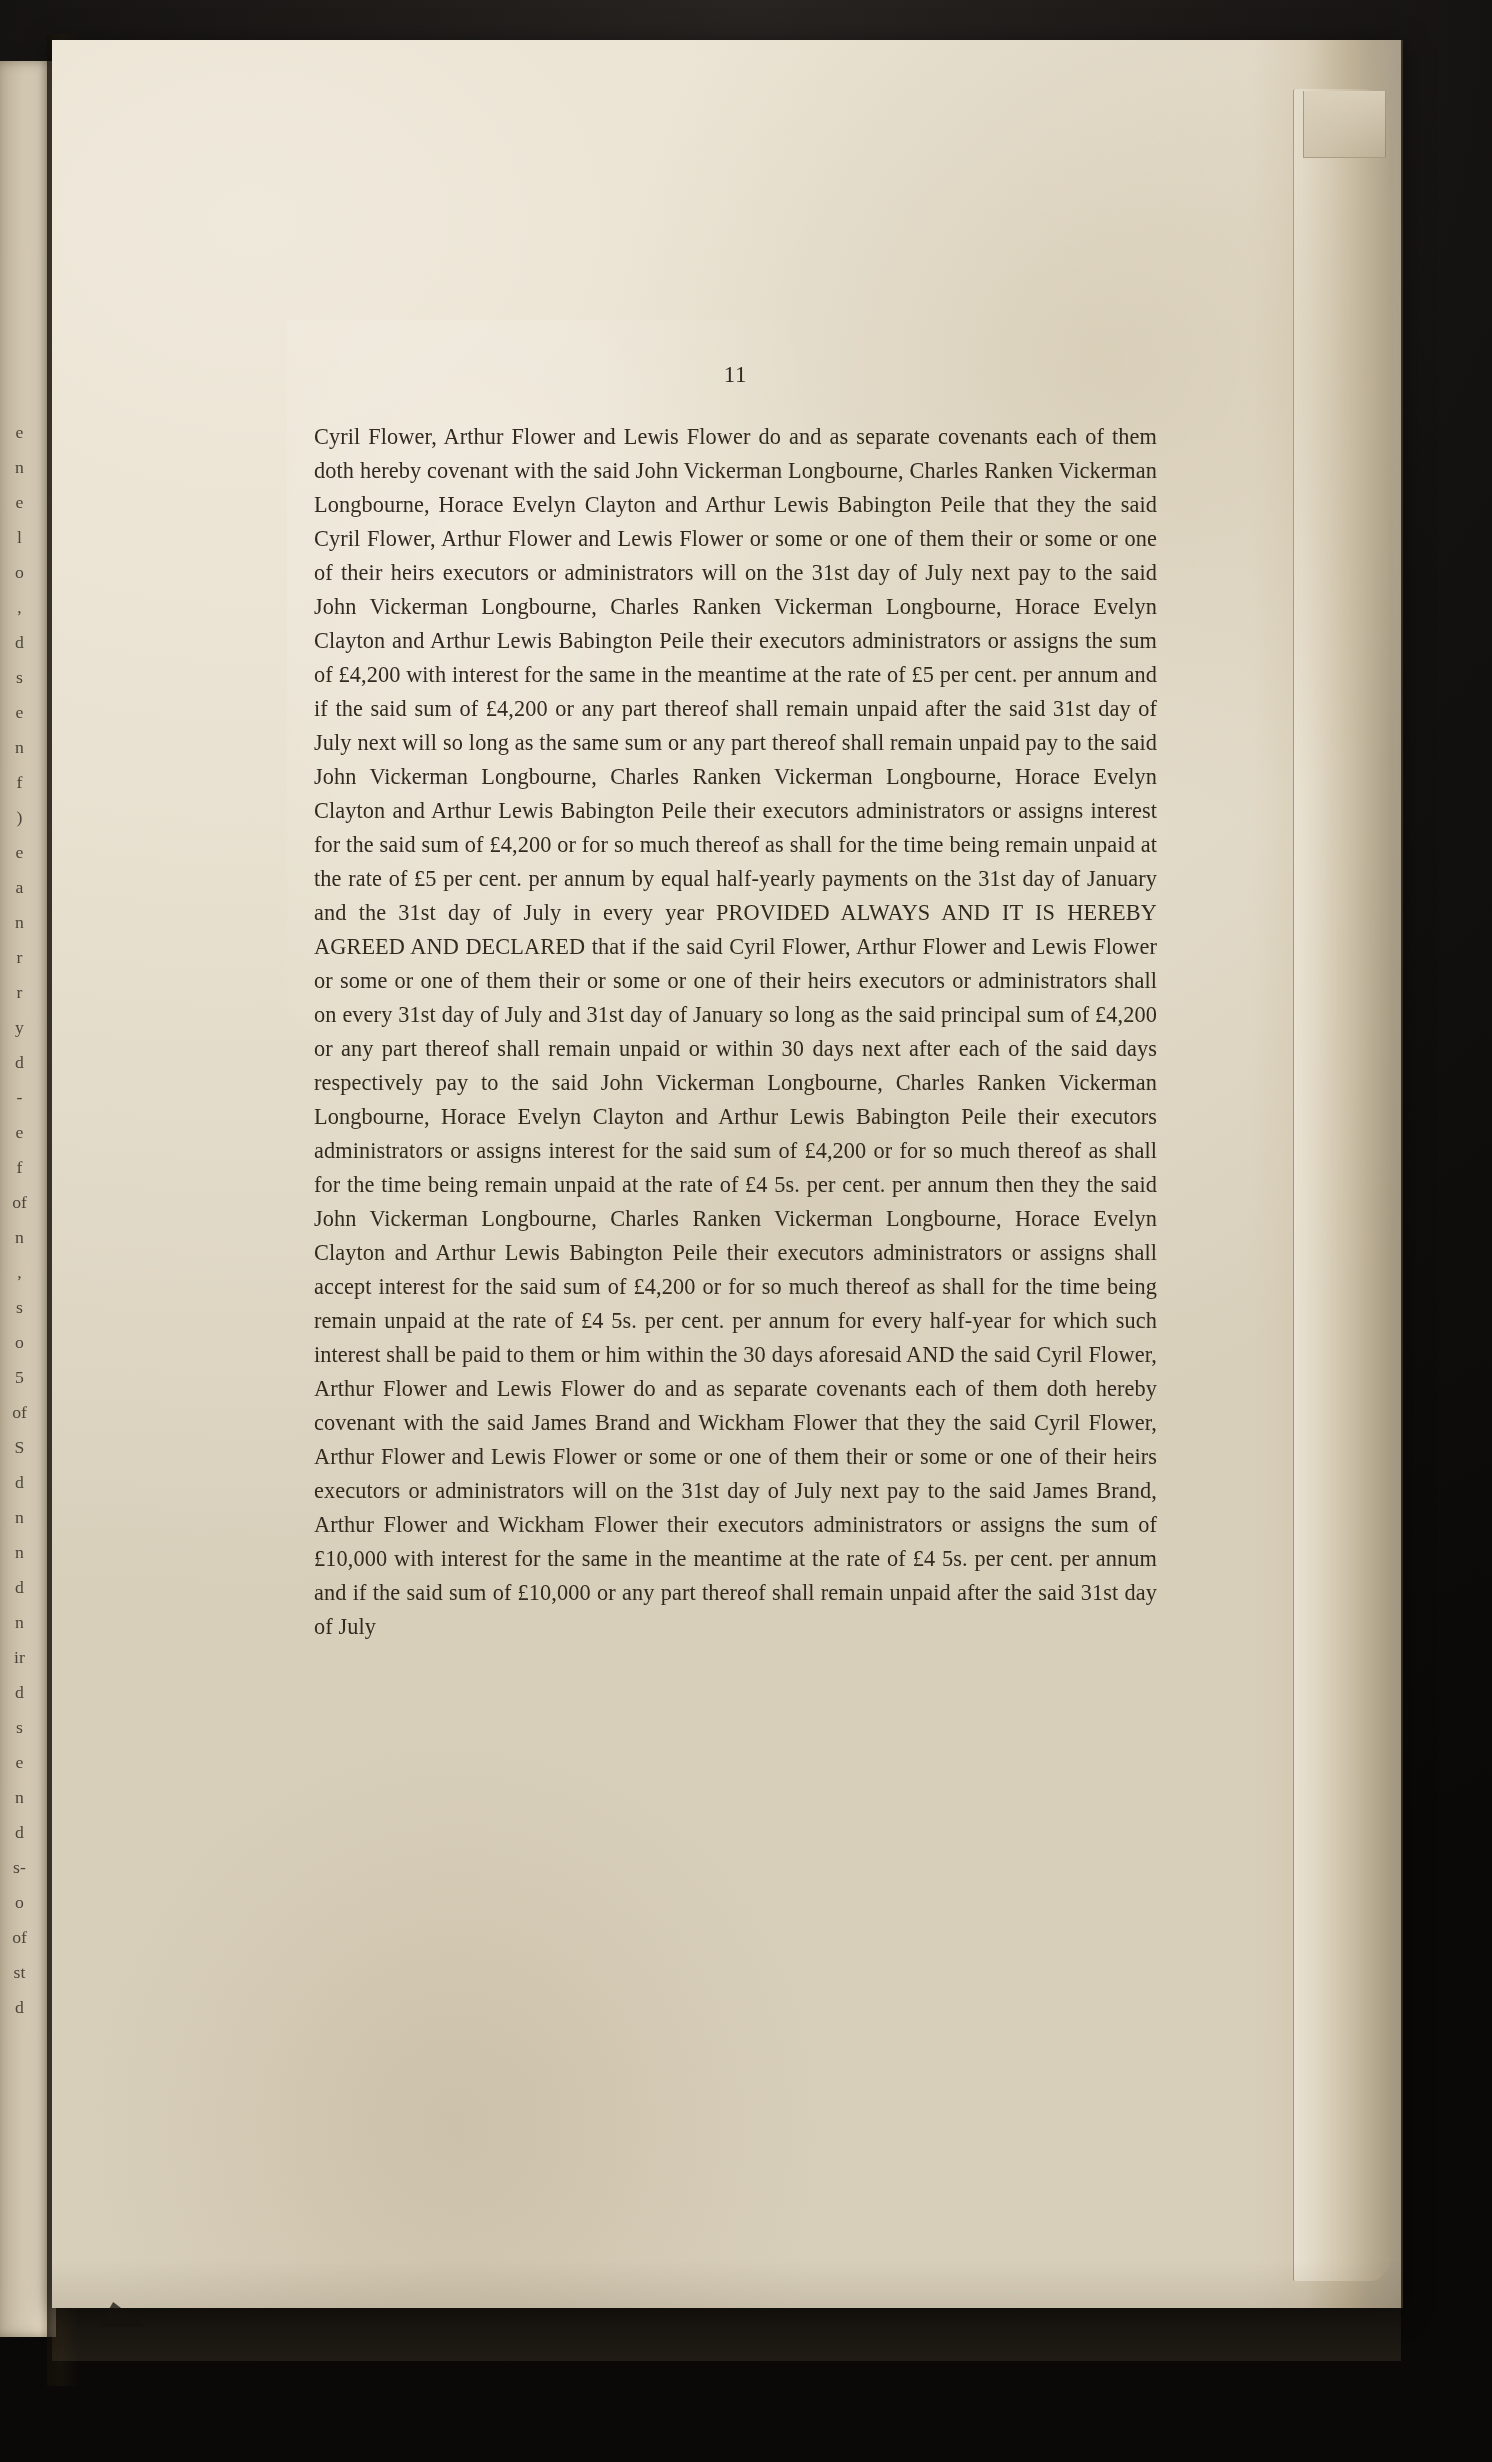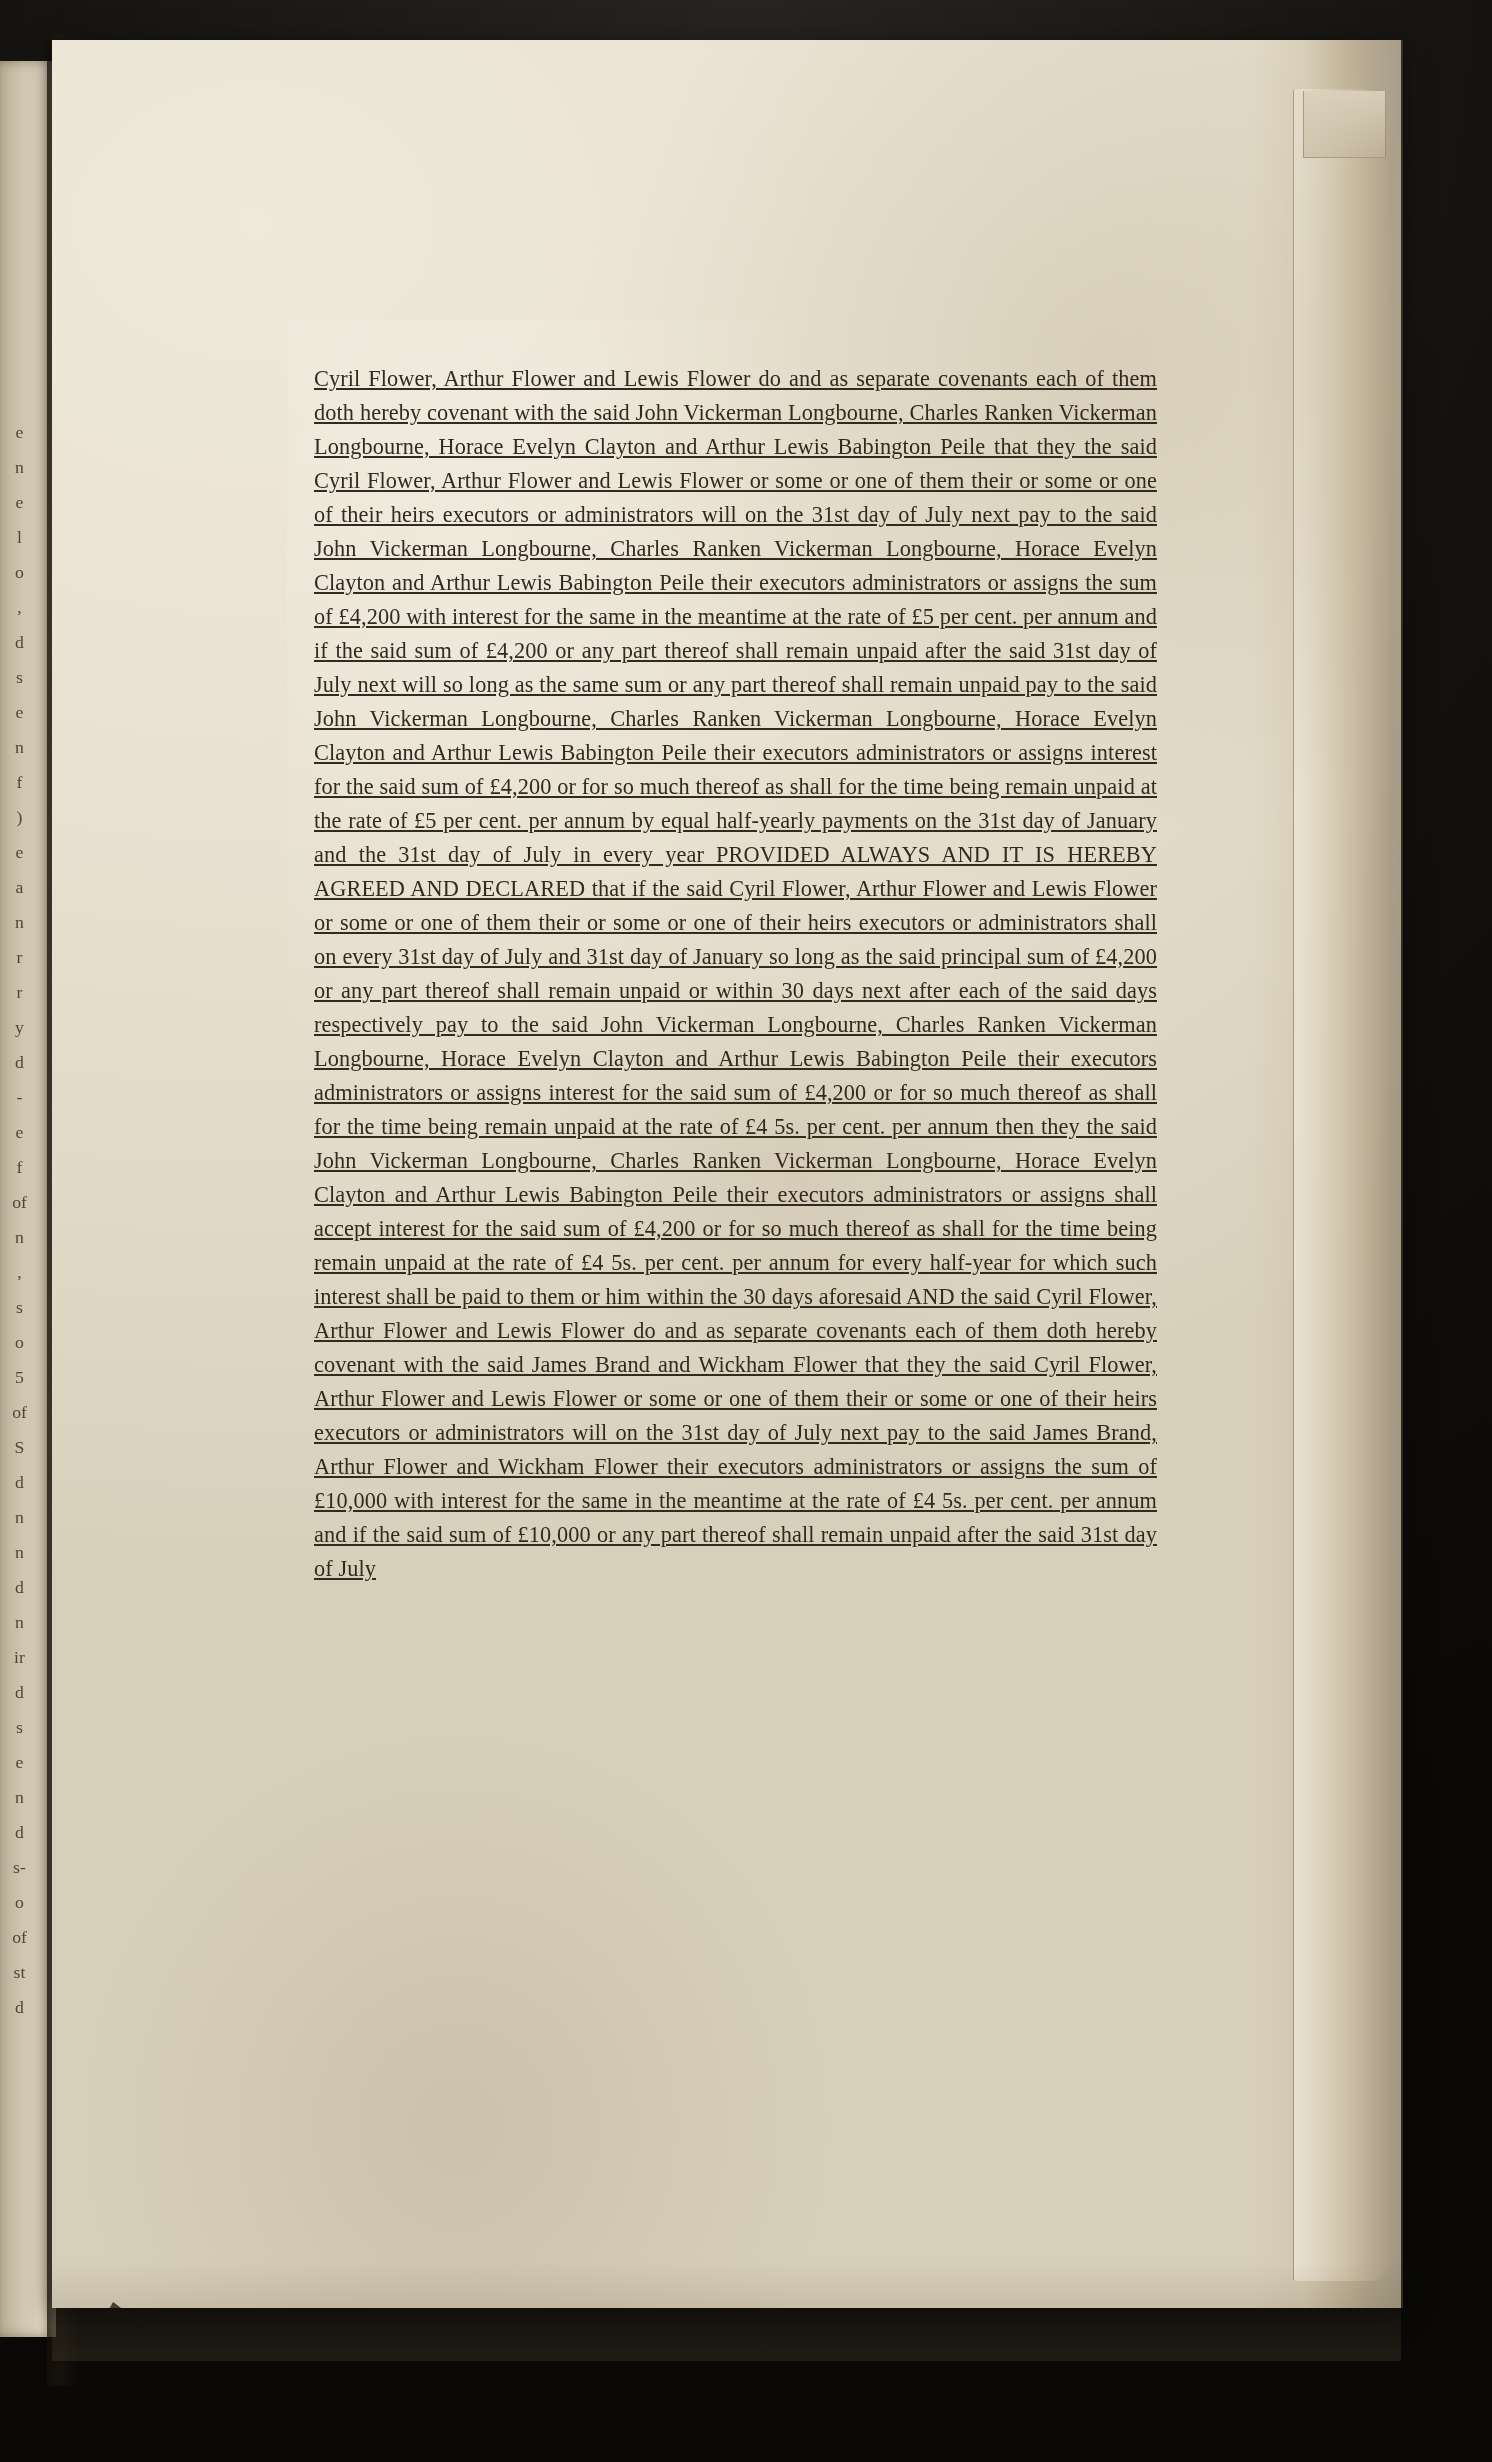--- a/index.html
+++ b/index.html
@@ -159,21 +159,20 @@
     margin: 0;
     font-size: 22.3px;
     line-height: 34px;
     text-align: justify;
     text-justify: inter-word;
     color: #32291f;
     letter-spacing: 0.1px;
   }
   .body-text p.first-line-indent {
     text-indent: 0;
-    text-decoration: underline;
   }
   
   .ink-fade {
     position: absolute;
     left: 287px;
     top: 320px;
     width: 894px;
     height: 1501px;
     background: radial-gradient(60% 55% at 20% 15%, rgba(230,222,205,0.22) 0%, rgba(230,222,205,0) 70%);
     mix-blend-mode: screen;
@@ -242,19 +241,20 @@
     <div class="leaf-curl"></div>
     <div class="leaf-edge"></div>
     <div class="leaf-tab"></div>
   </div>
 
   <div class="bottom-shadow"></div>
   <div class="corner-tear"></div>
   <div class="ink-fade"></div>
 
   <div class="text-column">
+    <div class="folio">11</div>
     <div class="body-text">
       <p class="first-line-indent">Cyril Flower, Arthur Flower and Lewis Flower do and as separate covenants each of them doth hereby covenant with the said John Vickerman Longbourne, Charles Ranken Vickerman Longbourne, Horace Evelyn Clayton and Arthur Lewis Babington Peile that they the said Cyril Flower, Arthur Flower and Lewis Flower or some or one of them their or some or one of their heirs executors or administrators will on the 31st day of July next pay to the said John Vickerman Longbourne, Charles Ranken Vickerman Longbourne, Horace Evelyn Clayton and Arthur Lewis Babington Peile their executors administrators or assigns the sum of £4,200 with interest for the same in the meantime at the rate of £5 per cent. per annum and if the said sum of £4,200 or any part thereof shall remain unpaid after the said 31st day of July next will so long as the same sum or any part thereof shall remain unpaid pay to the said John Vickerman Longbourne, Charles Ranken Vickerman Longbourne, Horace Evelyn Clayton and Arthur Lewis Babington Peile their executors administrators or assigns interest for the said sum of £4,200 or for so much thereof as shall for the time being remain unpaid at the rate of £5 per cent. per annum by equal half-yearly payments on the 31st day of January and the 31st day of July in every year PROVIDED ALWAYS AND IT IS HEREBY AGREED AND DECLARED that if the said Cyril Flower, Arthur Flower and Lewis Flower or some or one of them their or some or one of their heirs executors or administrators shall on every 31st day of July and 31st day of January so long as the said principal sum of £4,200 or any part thereof shall remain unpaid or within 30 days next after each of the said days respectively pay to the said John Vickerman Longbourne, Charles Ranken Vickerman Longbourne, Horace Evelyn Clayton and Arthur Lewis Babington Peile their executors administrators or assigns interest for the said sum of £4,200 or for so much thereof as shall for the time being remain unpaid at the rate of £4 5s. per cent. per annum then they the said John Vickerman Longbourne, Charles Ranken Vickerman Longbourne, Horace Evelyn Clayton and Arthur Lewis Babington Peile their executors administrators or assigns shall accept interest for the said sum of £4,200 or for so much thereof as shall for the time being remain unpaid at the rate of £4 5s. per cent. per annum for every half-year for which such interest shall be paid to them or him within the 30 days aforesaid AND the said Cyril Flower, Arthur Flower and Lewis Flower do and as separate covenants each of them doth hereby covenant with the said James Brand and Wickham Flower that they the said Cyril Flower, Arthur Flower and Lewis Flower or some or one of them their or some or one of their heirs executors or administrators will on the 31st day of July next pay to the said James Brand, Arthur Flower and Wickham Flower their executors administrators or assigns the sum of £10,000 with interest for the same in the meantime at the rate of £4 5s. per cent. per annum and if the said sum of £10,000 or any part thereof shall remain unpaid after the said 31st day of July</p>
     </div>
   </div>
 
 </div>
 
 
 </body></html>

